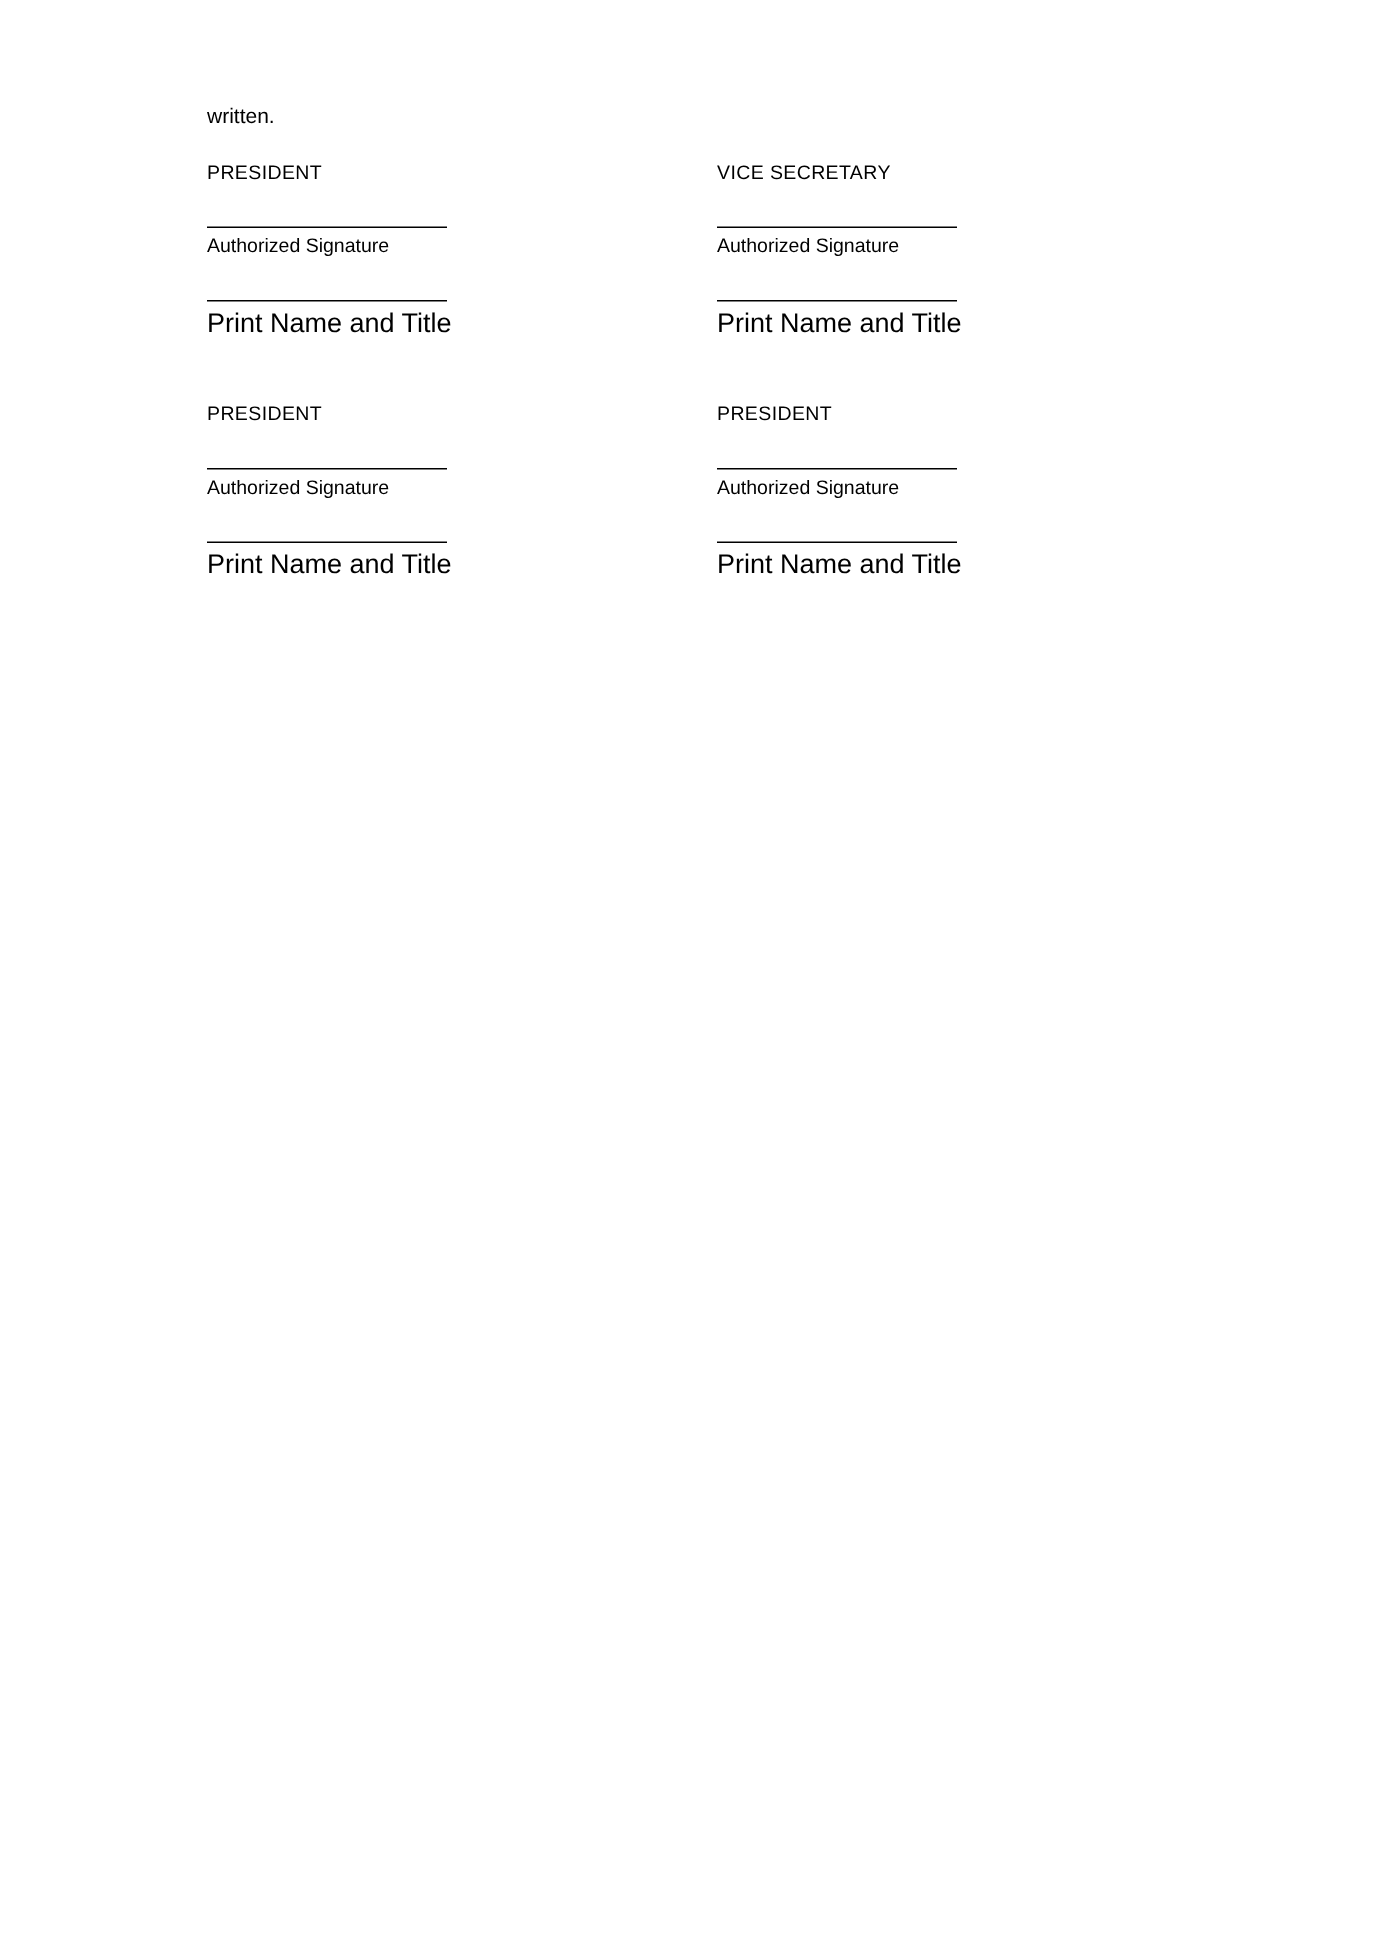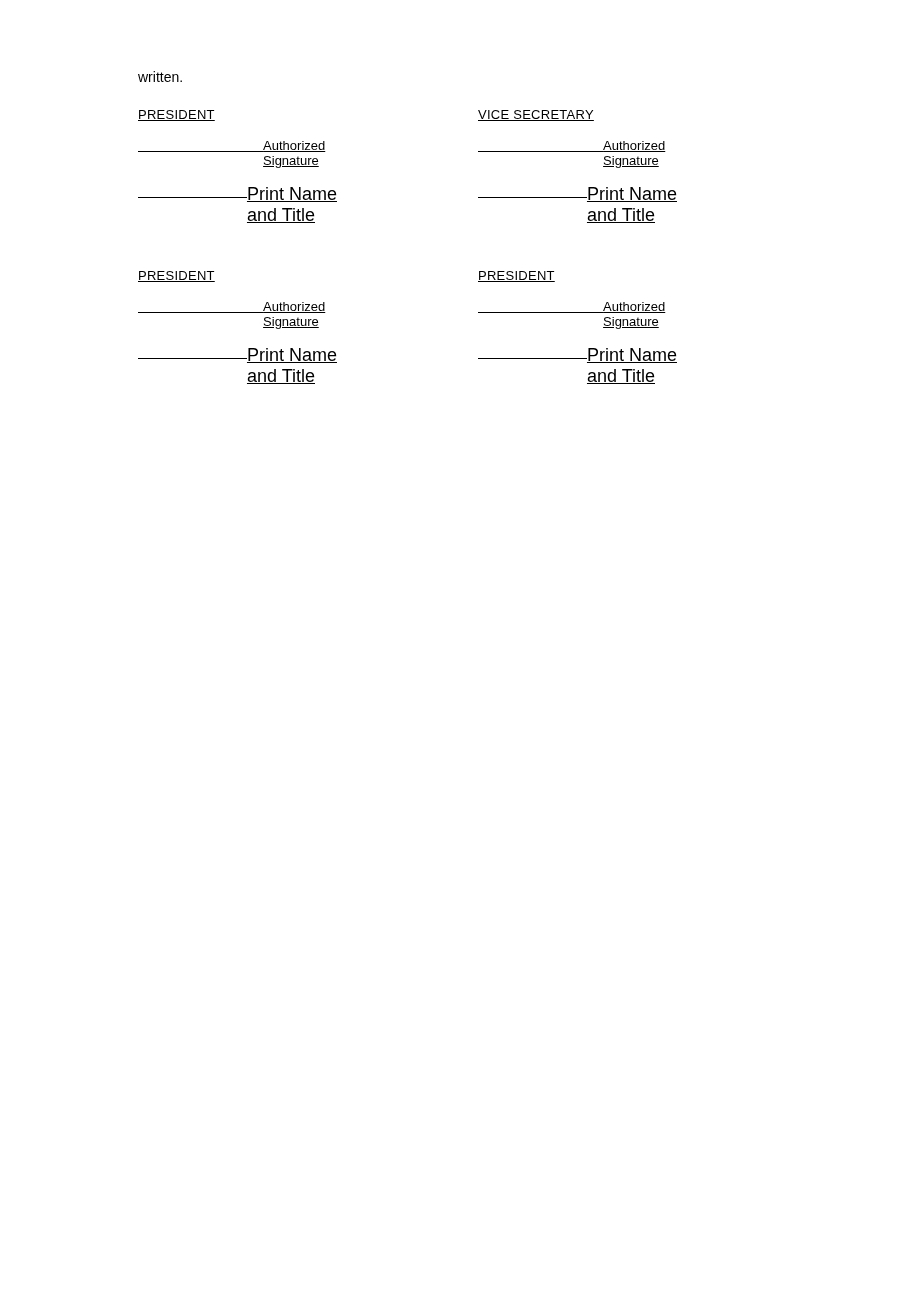--- a/index.html
+++ b/index.html
@@ -28,20 +28,21 @@
     .role-label {
       font-size: 13px;
       font-weight: normal;
       letter-spacing: 0.02em;
       margin-bottom: 16px;
       padding-top: 2px;
     }
 
     .signature-block {
       display: flex;
+      flex-direction: column;
     }
 
     .sig-line {
       border-bottom: 1px solid #000;
       width: 160px;
       margin-bottom: 4px;
       height: 14px;
     }
 
     .sig-label {
@@ -59,21 +60,20 @@
     .name-label {
       font-size: 18px;
       margin-bottom: 0;
     }
 
     .section-row {
       display: grid;
       grid-template-columns: 220px 220px;
       column-gap: 120px;
       margin-bottom: 0;
-      text-decoration: underline;
     }
 
     .role-row {
       margin-top: 20px;
       margin-bottom: 0;
     }
 
     .spacer {
       height: 20px;
     }

